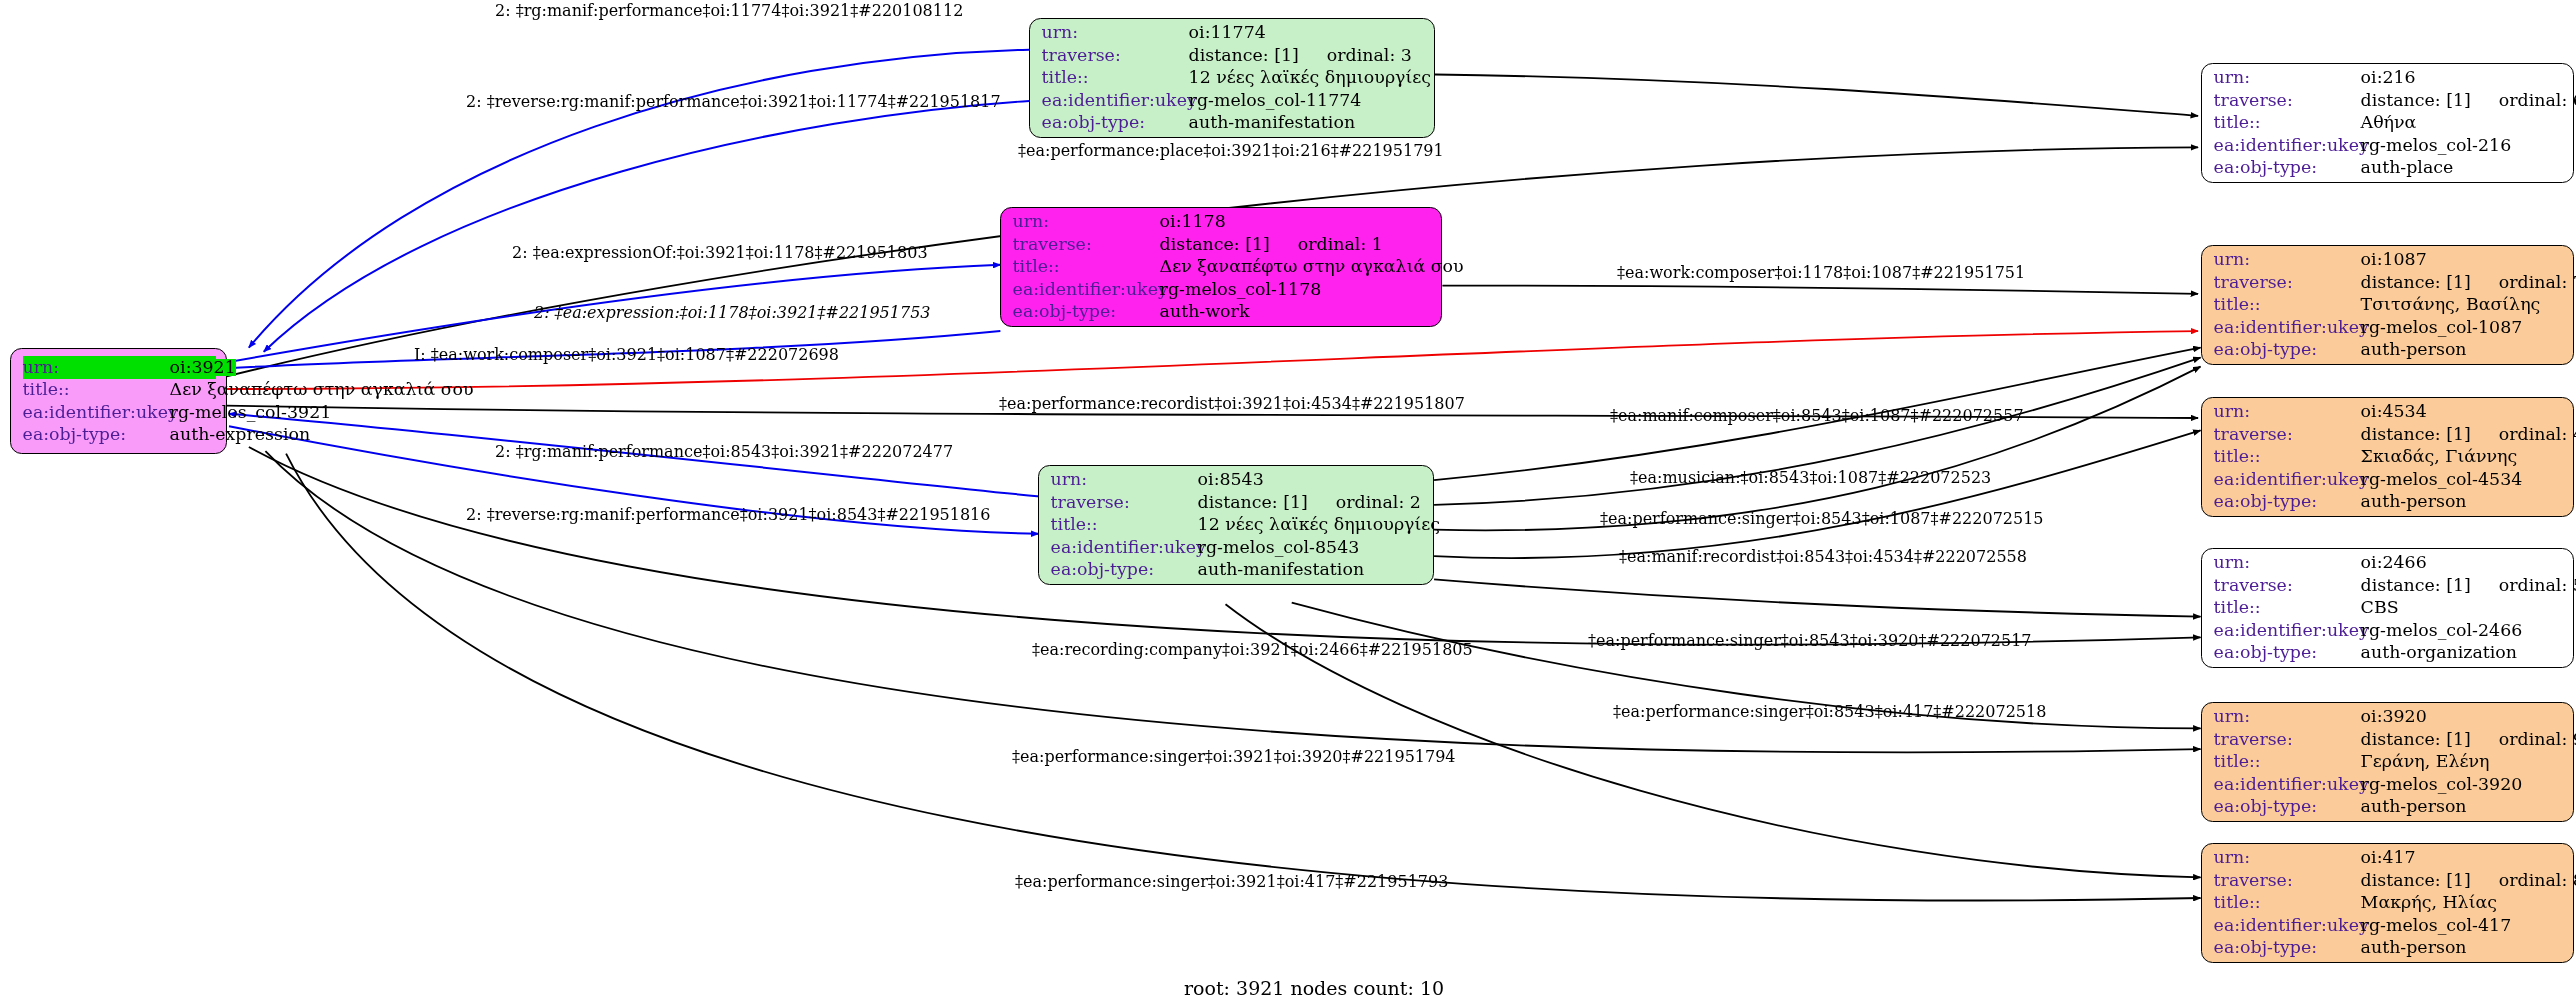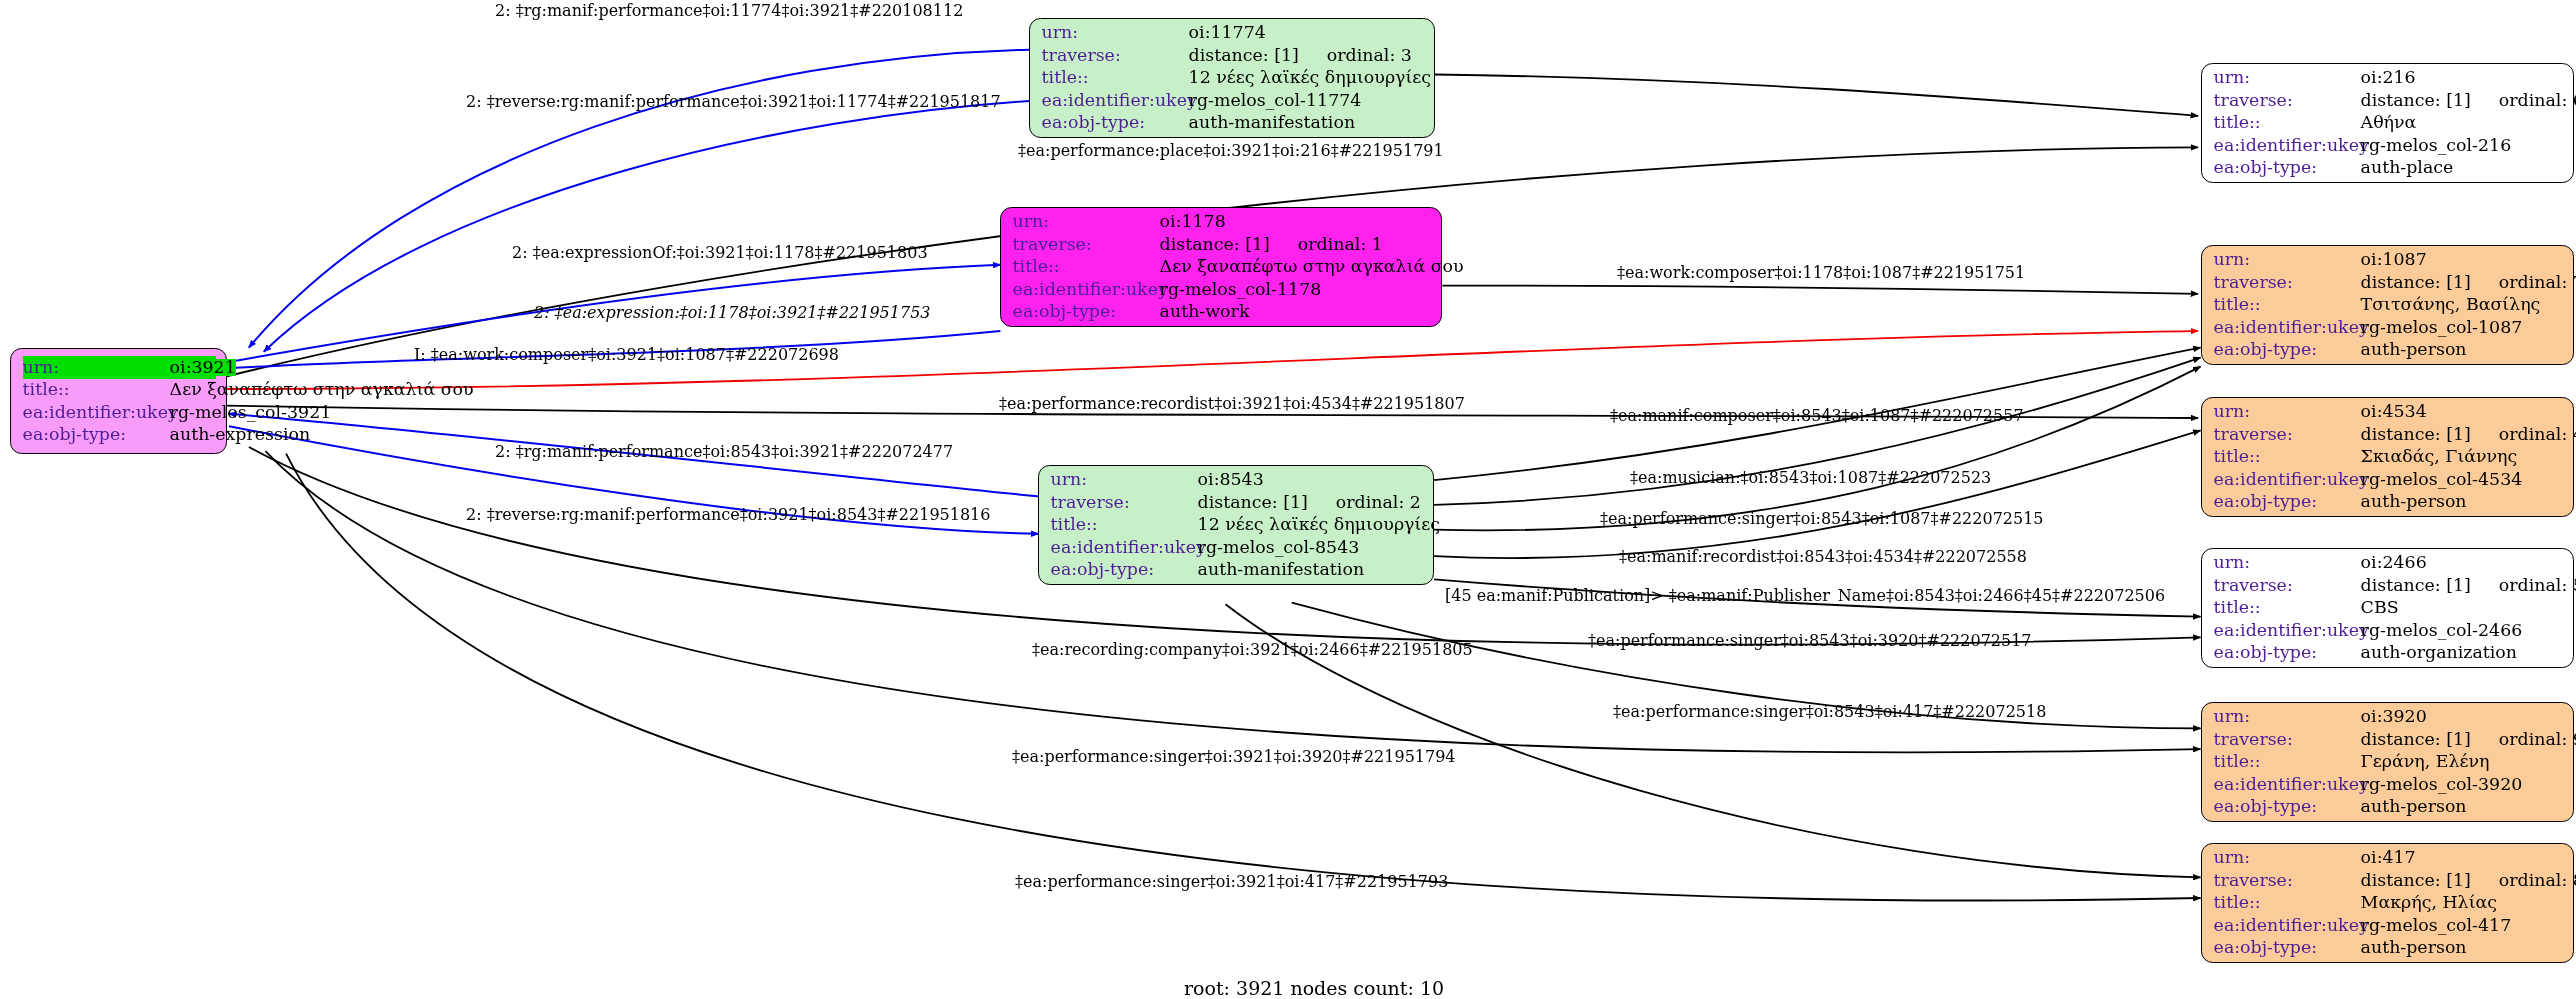--- a/index.html
+++ b/index.html
@@ -484,21 +484,20 @@
   <div class="edge-label" style="left:534px;  top:305px;font-style:italic;">2: ‡ea:expression:‡oi:1178‡oi:3921‡#221951753</div>
   <div class="edge-label" style="left:1617px; top:265px;">‡ea:work:composer‡oi:1178‡oi:1087‡#221951751</div>
   <div class="edge-label" style="left:414px;  top:347px;">I: ‡ea:work:composer‡oi:3921‡oi:1087‡#222072698</div>
   <div class="edge-label" style="left:999px; top:396px;">‡ea:performance:recordist‡oi:3921‡oi:4534‡#221951807</div>
   <div class="edge-label" style="left:1610px; top:388px;margin-top:20px;">‡ea:manif:composer‡oi:8543‡oi:1087‡#222072557</div>
   <div class="edge-label" style="left:495px;  top:444px;">2: ‡rg:manif:performance‡oi:8543‡oi:3921‡#222072477</div>
   <div class="edge-label" style="left:466px;  top:507px;">2: ‡reverse:rg:manif:performance‡oi:3921‡oi:8543‡#221951816</div>
   <div class="edge-label" style="left:1630px; top:470px;">‡ea:musician:‡oi:8543‡oi:1087‡#222072523</div>
   <div class="edge-label" style="left:1600px; top:511px;">‡ea:performance:singer‡oi:8543‡oi:1087‡#222072515</div>
   <div class="edge-label" style="left:1619px; top:549px;">‡ea:manif:recordist‡oi:8543‡oi:4534‡#222072558</div>
-  <div class="edge-label" style="left:1445px; top:588px;">[45 ea:manif:Publication]&gt; ‡ea:manif:Publisher_Name‡oi:8543‡oi:2466‡45‡#222072506</div>
   <div class="edge-label" style="left:1004px; top:642px;margin-left:28px;">‡ea:recording:company‡oi:3921‡oi:2466‡#221951805</div>
   <div class="edge-label" style="left:1588px; top:633px;">‡ea:performance:singer‡oi:8543‡oi:3920‡#222072517</div>
   <div class="edge-label" style="left:1613px; top:704px;">‡ea:performance:singer‡oi:8543‡oi:417‡#222072518</div>
   <div class="edge-label" style="left:1012px; top:749px;">‡ea:performance:singer‡oi:3921‡oi:3920‡#221951794</div>
   <div class="edge-label" style="left:1015px; top:874px;">‡ea:performance:singer‡oi:3921‡oi:417‡#221951793</div>
 
   <div class="footer" style="left:1184px; top:977px;">root: 3921 nodes count: 10</div>
 
 </div>
 

